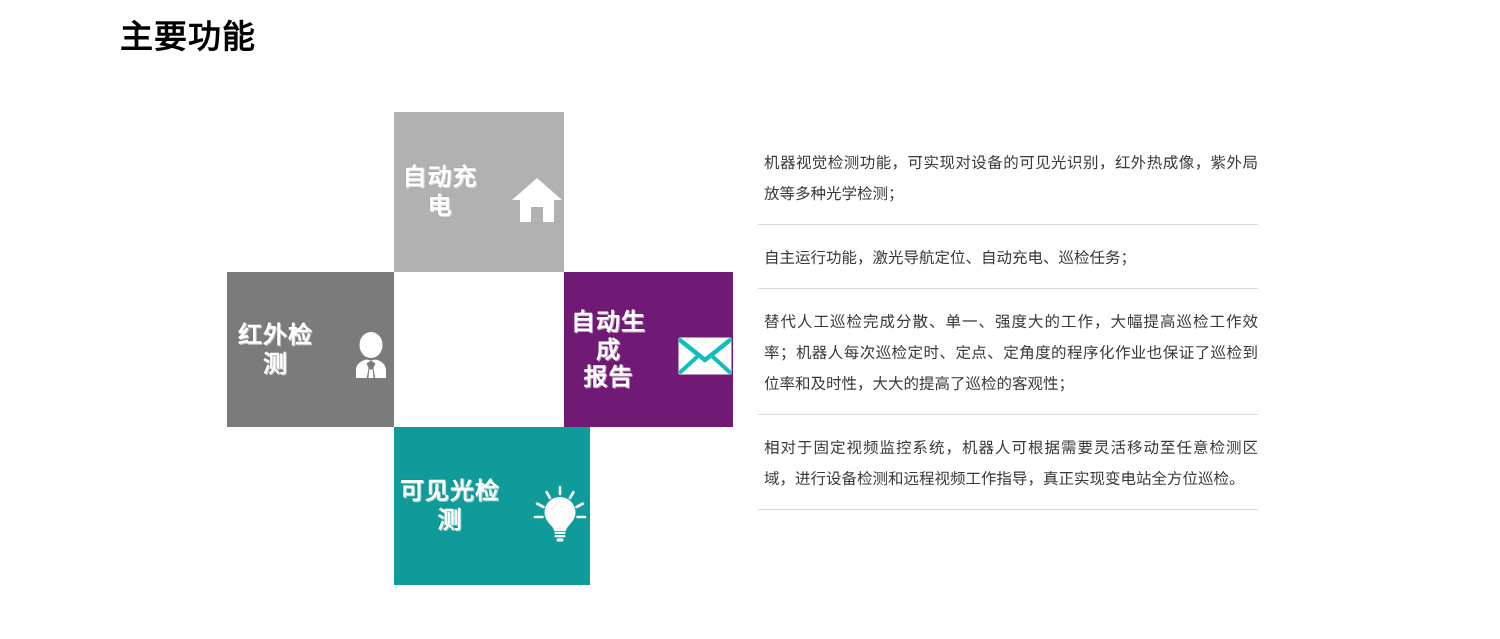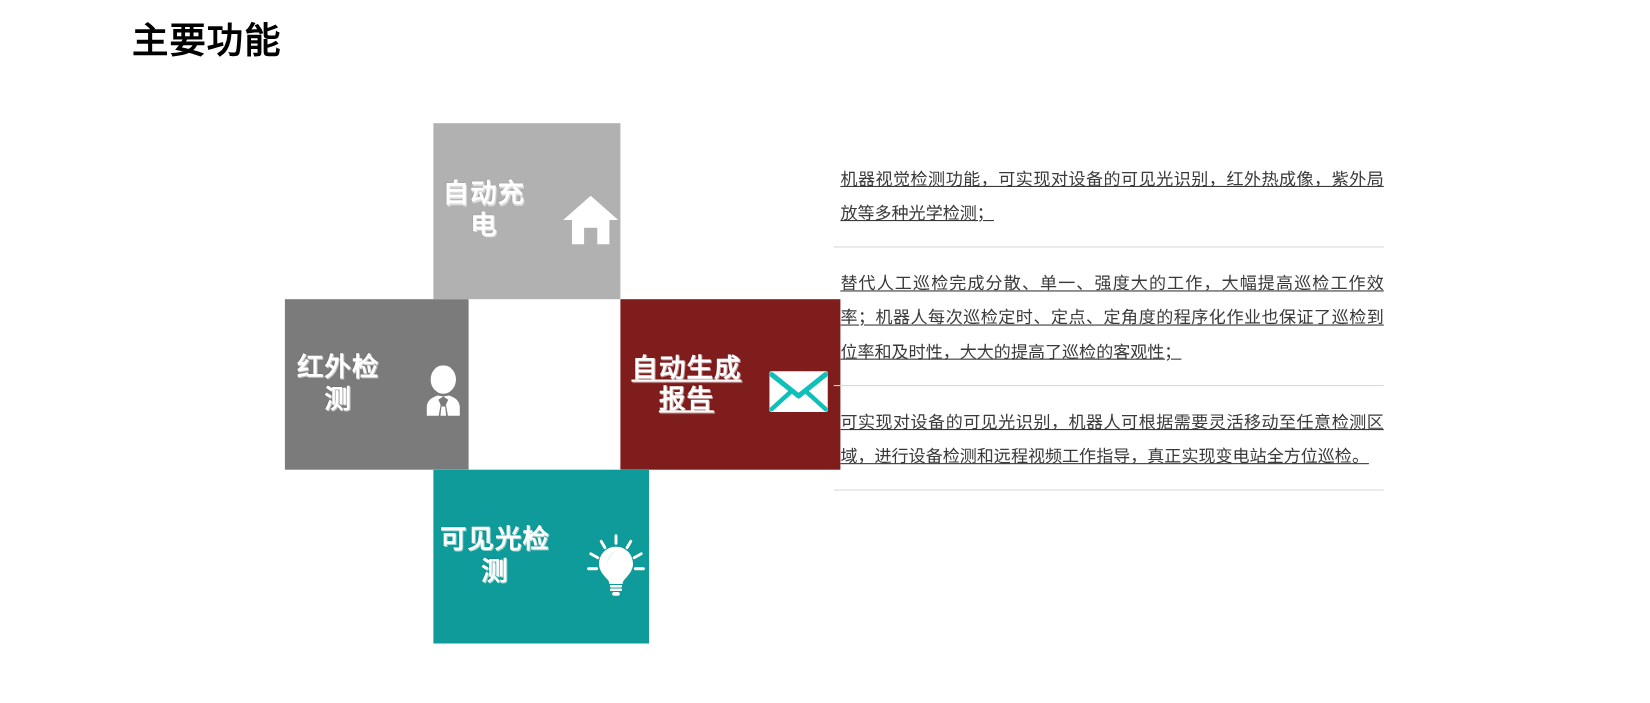--- a/index.html
+++ b/index.html
@@ -74,29 +74,27 @@
     width: 170px;
     height: 160px;
     background: #b1b1b1;
   }
   .tile-left {
     left: 0px;
     top: 160px;
     width: 167px;
     height: 155px;
     background: #7b7b7b;
-    margin-left: 32px;
   }
   .tile-right {
     left: 337px;
     top: 160px;
-    width: 200px;
+    width: 169px;
     height: 155px;
-    background: #7f1d1d;
-    text-decoration: underline;
+    background: #701a75;
   }
   .tile-bottom {
     left: 167px;
     top: 315px;
     width: 196px;
     height: 158px;
     background: #0f9b99;
   }
 
   .tile-right .tile-label { line-height: 1.15; }
@@ -119,21 +117,20 @@
 
   .desc-text {
     font-family: "DejaVu Serif", "Liberation Serif", serif;
     font-size: 15.5px;
     line-height: 31px;
     color: #3a3a3a;
     text-align: justify;
     text-justify: inter-ideograph;
     margin: 0;
     padding: 0 0 14px 6px;
-    text-decoration: underline;
   }
 
   .desc-divider {
     width: 500px;
     height: 1px;
     background: #d9d9d9;
     border: 0;
     margin: 0 0 18px 0;
   }
   .desc-item:last-child .desc-divider {
@@ -207,24 +204,28 @@
 
 </div>
 
 <div class="desc-column">
 
   <div class="desc-item">
     <p class="desc-text">机器视觉检测功能，可实现对设备的可见光识别，红外热成像，紫外局放等多种光学检测；</p>
     <div class="desc-divider"></div>
   </div>
 
+  <div class="desc-item">
+    <p class="desc-text">自主运行功能，激光导航定位、自动充电、巡检任务；</p>
+    <div class="desc-divider"></div>
+  </div>
 
   <div class="desc-item">
     <p class="desc-text">替代人工巡检完成分散、单一、强度大的工作，大幅提高巡检工作效率；机器人每次巡检定时、定点、定角度的程序化作业也保证了巡检到位率和及时性，大大的提高了巡检的客观性；</p>
     <div class="desc-divider"></div>
   </div>
 
   <div class="desc-item">
-    <p class="desc-text">可实现对设备的可见光识别，机器人可根据需要灵活移动至任意检测区域，进行设备检测和远程视频工作指导，真正实现变电站全方位巡检。</p>
+    <p class="desc-text">相对于固定视频监控系统，机器人可根据需要灵活移动至任意检测区域，进行设备检测和远程视频工作指导，真正实现变电站全方位巡检。</p>
     <div class="desc-divider"></div>
   </div>
 
 </div>
 
 </body></html>

